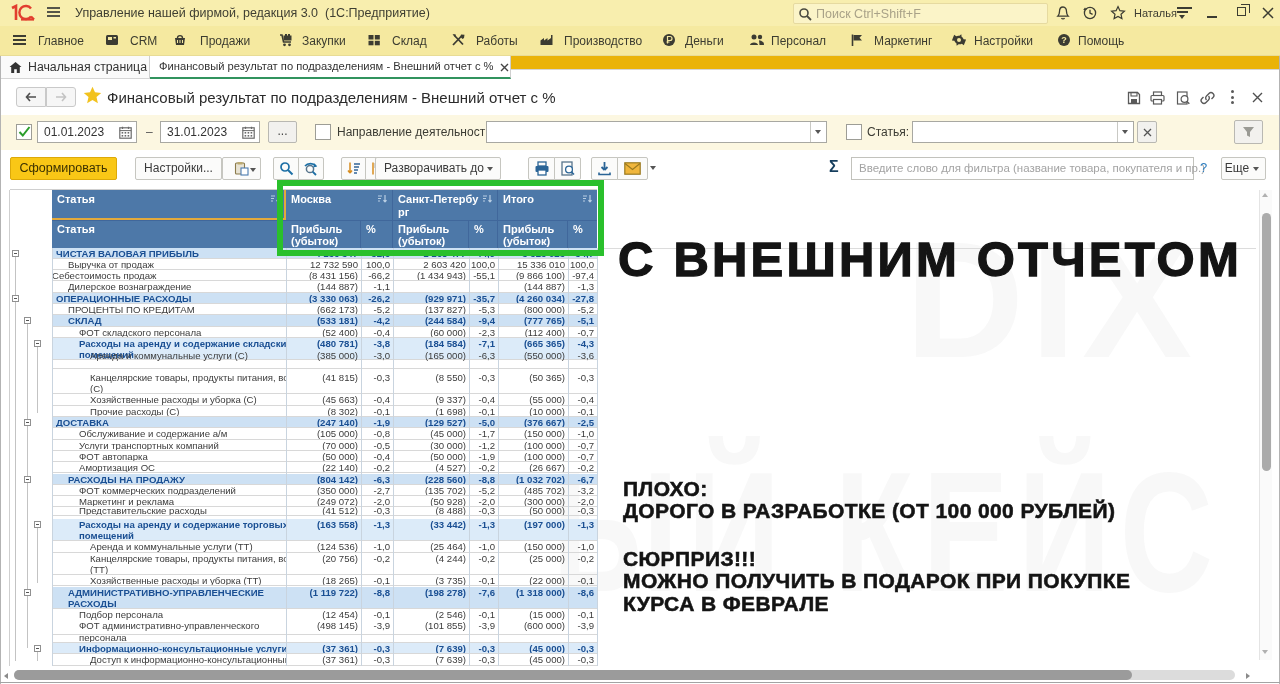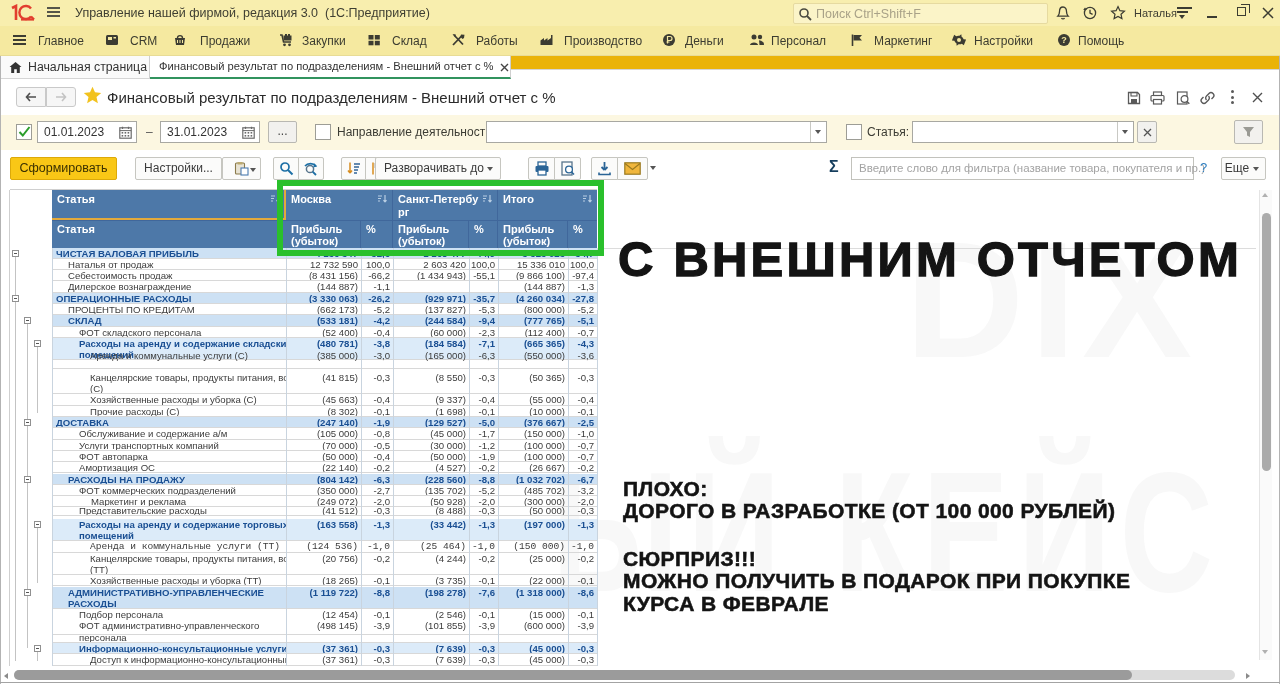--- a/index.html
+++ b/index.html
@@ -432,30 +432,30 @@
      <div class="r g1" style="top:57.5px;height:11.3px;">
           <div class="c s" style="padding-left:4px">ЧИСТАЯ ВАЛОВАЯ ПРИБЫЛЬ</div>
           <div class="c n0">4&nbsp;156&nbsp;547</div>
           <div class="c n1">32,6</div>
           <div class="c n2">1&nbsp;168&nbsp;477</div>
           <div class="c n3">44,9</div>
           <div class="c n4">5&nbsp;325&nbsp;023</div>
           <div class="c n5">34,7</div>
         </div>
         <div class="r" style="top:68.8px;height:11.3px;">
-          <div class="c s" style="padding-left:16px">Наталья от продаж</div>
+          <div class="c s" style="padding-left:16px">Выручка от продаж</div>
           <div class="c n0">12&nbsp;732&nbsp;590</div>
           <div class="c n1">100,0</div>
           <div class="c n2">2&nbsp;603&nbsp;420</div>
           <div class="c n3">100,0</div>
           <div class="c n4">15&nbsp;336&nbsp;010</div>
           <div class="c n5">100,0</div>
         </div>
         <div class="r" style="top:80.1px;height:11.3px;">
-          <div class="c s" style="padding-left:16px">Себестоимость продаж</div>
+          <div class="c s" style="">Себестоимость продаж</div>
           <div class="c n0">(8&nbsp;431&nbsp;156)</div>
           <div class="c n1">-66,2</div>
           <div class="c n2">(1&nbsp;434&nbsp;943)</div>
           <div class="c n3">-55,1</div>
           <div class="c n4">(9&nbsp;866&nbsp;100)</div>
           <div class="c n5">-97,4</div>
         </div>
         <div class="r" style="top:91.4px;height:11.3px;">
           <div class="c s" style="padding-left:16px">Дилерское вознаграждение</div>
           <div class="c n0">(144&nbsp;887)</div>
@@ -603,21 +603,21 @@
         <div class="r" style="top:294.8px;height:11.3px;">
           <div class="c s" style="padding-left:27px">ФОТ коммерческих подразделений</div>
           <div class="c n0">(350&nbsp;000)</div>
           <div class="c n1">-2,7</div>
           <div class="c n2">(135&nbsp;702)</div>
           <div class="c n3">-5,2</div>
           <div class="c n4">(485&nbsp;702)</div>
           <div class="c n5">-3,2</div>
         </div>
         <div class="r" style="top:306.1px;height:11.3px;">
-          <div class="c s" style="padding-left:39px">Маркетинг и реклама</div>
+          <div class="c s" style="padding-left:27px">Маркетинг и реклама</div>
           <div class="c n0">(249&nbsp;072)</div>
           <div class="c n1">-2,0</div>
           <div class="c n2">(50&nbsp;928)</div>
           <div class="c n3">-2,0</div>
           <div class="c n4">(300&nbsp;000)</div>
           <div class="c n5">-2,0</div>
         </div>
         <div class="r" style="top:315px;height:11.3px;">
           <div class="c s" style="padding-left:27px">Представительские расходы</div>
           <div class="c n0">(41&nbsp;512)</div>
@@ -629,21 +629,21 @@
         </div>
         <div class="r g2" style="top:328.7px;height:22.6px;">
           <div class="c s" style="padding-left:27px">Расходы на аренду и содержание торговых<br>помещений</div>
           <div class="c n0">(163&nbsp;558)</div>
           <div class="c n1">-1,3</div>
           <div class="c n2">(33&nbsp;442)</div>
           <div class="c n3">-1,3</div>
           <div class="c n4">(197&nbsp;000)</div>
           <div class="c n5">-1,3</div>
         </div>
-        <div class="r" style="top:351.3px;height:11.3px;font-family:Liberation Mono, monospace;">
+        <div class="r" style="top:351.3px;height:11.3px;">
           <div class="c s" style="padding-left:38px">Аренда и коммунальные услуги (ТТ)</div>
           <div class="c n0">(124&nbsp;536)</div>
           <div class="c n1">-1,0</div>
           <div class="c n2">(25&nbsp;464)</div>
           <div class="c n3">-1,0</div>
           <div class="c n4">(150&nbsp;000)</div>
           <div class="c n5">-1,0</div>
         </div>
         <div class="r" style="top:362.6px;height:22.6px;">
           <div class="c s" style="padding-left:38px">Канцелярские товары, продукты питания, вода<br>(ТТ)</div>

